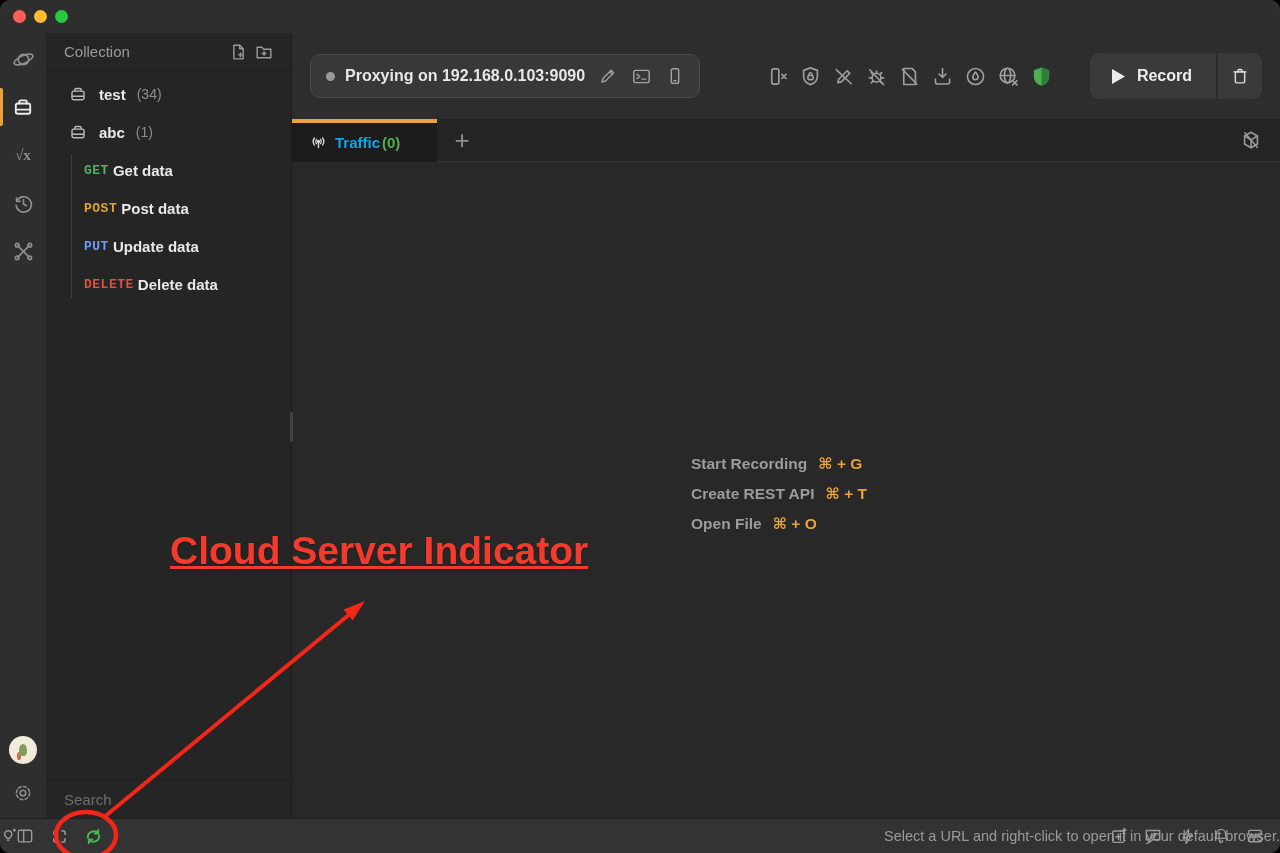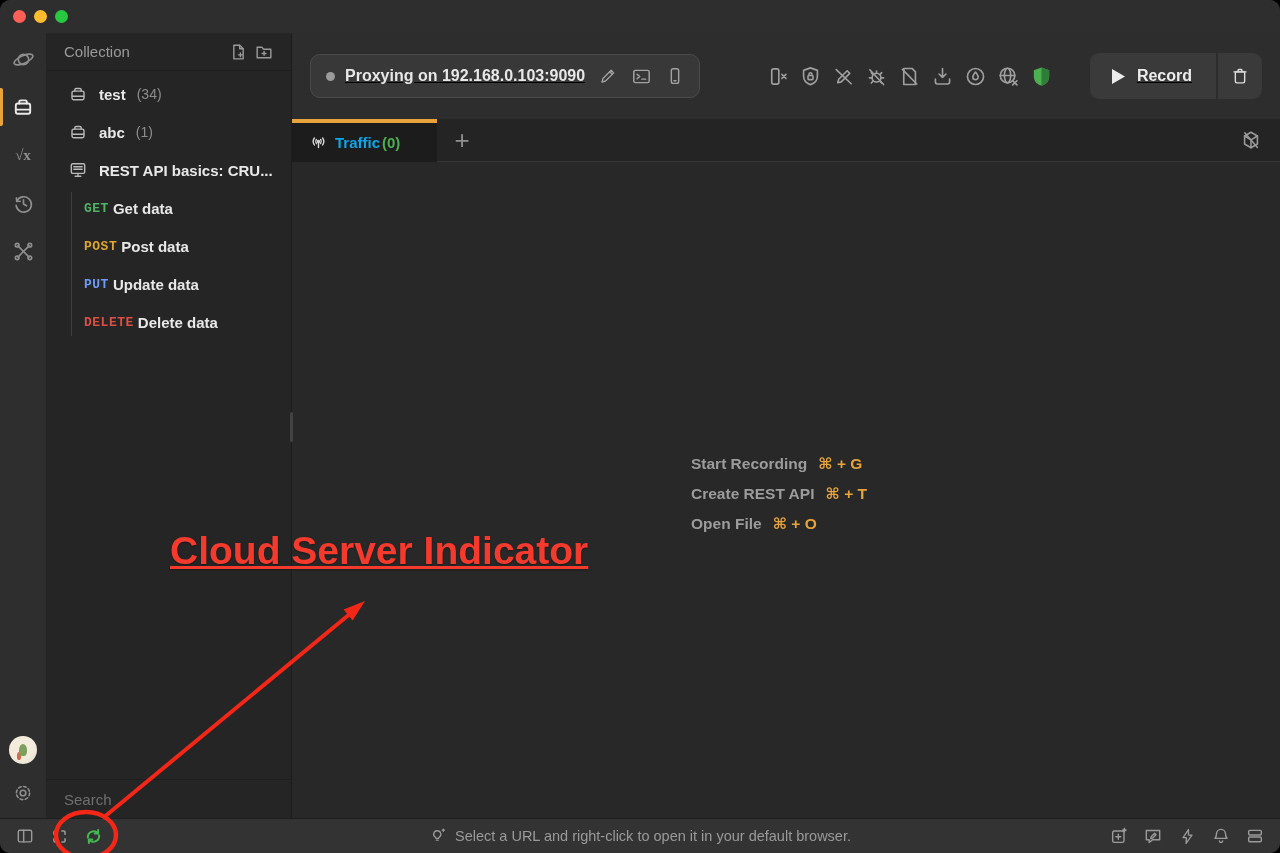--- a/index.html
+++ b/index.html
@@ -43,21 +43,21 @@
   .req-row { height:38px; display:flex; align-items:center; padding-left:13px; gap:4px; cursor:pointer; }
   .req-method { font-family:"Liberation Mono","DejaVu Sans Mono",monospace; font-size:13px; font-weight:bold; letter-spacing:.5px; }
   .req-label { font-size:15px; font-weight:bold; color:#e8e8e8; }
   .panel-search { margin-top:auto; height:39px; border-top:1px solid #1e1e1e; display:flex; align-items:center; padding:0 18px; }
   .panel-search input { width:100%; background:transparent; border:none; outline:none; font-size:15px; color:#cfcfcf; font-family:inherit; }
   .panel-search input::placeholder { color:#6f6f6f; }
   .divider-handle { position:absolute; left:290px; top:412px; width:3px; height:30px; background:#424242; border-radius:2px; z-index:3; }
 
   
   .main { flex:1; display:flex; flex-direction:column; min-width:0; }
-  .toolbar { height:86px; background:#2d2d2d; display:flex; align-items:center; padding:0 18px; gap:22px; flex:0 0 auto;text-decoration:underline; }
+  .toolbar { height:86px; background:#2d2d2d; display:flex; align-items:center; padding:0 18px; gap:22px; flex:0 0 auto; }
   .proxy-pill { width:390px; height:44px; background:#383838; border:1px solid #4b4b4b; border-radius:10px; display:flex; align-items:center; padding:0 12px 0 15px; gap:10px; cursor:pointer; }
   .proxy-dot { width:9px; height:9px; border-radius:50%; background:#9a9a9a; flex:0 0 auto; }
   .proxy-text { font-size:16px; font-weight:bold; color:#e8e8e8; white-space:nowrap; flex:1; }
   .pill-icon { width:24px; height:24px; display:flex; align-items:center; justify-content:center; color:#a2a2a2; cursor:pointer; flex:0 0 auto; }
   .toolbar-spacer { flex:1; }
   .tool-icons { display:flex; align-items:center; gap:9px; }
   .tbtn { width:24px; height:24px; display:flex; align-items:center; justify-content:center; color:#9f9f9f; cursor:pointer; }
   .record-group { height:46px; background:#3a3a3a; border-radius:9px; display:flex; align-items:stretch; overflow:hidden; margin-left:14px; }
   .record-main { display:flex; align-items:center; gap:12px; padding:0 24px 0 22px; cursor:pointer; }
   .record-label { font-size:16px; font-weight:bold; color:#ededed; }
@@ -77,21 +77,21 @@
   .shortcuts { position:absolute; left:399px; top:287px; display:flex; flex-direction:column; }
   .shortcut-row { height:30px; display:flex; align-items:center; gap:11px; cursor:pointer; }
   .shortcut-label { font-size:15.5px; color:#9c9c9c;font-weight:bold; }
   .shortcut-keys { font-size:15.5px; font-weight:bold; }
 
   
   .statusbar { height:35px; background:#333333; border-top:1px solid #1e1e1e; display:flex; align-items:center; position:relative; flex:0 0 auto; }
   .status-left { display:flex; align-items:center; gap:12px; padding-left:14px; }
   .sbtn { width:22px; height:22px; display:flex; align-items:center; justify-content:center; color:#9a9a9a; cursor:pointer; }
   .sbtn.sync { color:#45b854; }
-  .status-center { position:absolute; left:0; right:0; display:flex; align-items:center; justify-content:center; gap:8px; color:#9a9a9a; pointer-events:none; }
+  .status-center { position:absolute; left:0; right:0; display:flex; align-items:center; justify-content:space-between; gap:8px; color:#9a9a9a; pointer-events:none; }
   .status-hint { font-size:14.5px; color:#9a9a9a; }
   .status-right { margin-left:auto; display:flex; align-items:center; gap:12px; padding-right:14px; }
 
   
   .annot-svg { position:absolute; inset:0; pointer-events:none; z-index:10; }
   .annot-text { position:absolute; left:170px; top:529px; font-size:39px; font-weight:bold; letter-spacing:0px; z-index:10; pointer-events:none; text-shadow:0 1px 2px rgba(0,0,0,.35);text-decoration:underline; }
 
   svg.ic { fill:none; stroke:currentColor; stroke-width:1.7; stroke-linecap:round; stroke-linejoin:round; display:block; }
 </style>
 </head>
@@ -185,30 +185,20 @@
           <span class="item-count">(34)</span>
         </div>
         <div class="item-row">
           <svg class="ic jar" width="20" height="20" viewBox="0 0 24 24">
             <path d="M8.2 8.5 V7 a1.6 1.6 0 0 1 1.6-1.6 h4.4 A1.6 1.6 0 0 1 15.8 7 v1.5"></path>
             <rect x="4.8" y="8.5" width="14.4" height="10.3" rx="2"></rect>
             <line x1="5.2" y1="14.6" x2="18.8" y2="14.6"></line>
           </svg>
           <span class="item-label">abc</span>
           <span class="item-count">(1)</span>
-        </div>
-        <div class="item-row">
-          <svg class="ic jar" width="20" height="20" viewBox="0 0 24 24">
-            <rect x="4" y="4.5" width="16" height="11.5" rx="1.6"></rect>
-            <line x1="7" y1="8" x2="17" y2="8"></line>
-            <line x1="7" y1="11" x2="17" y2="11"></line>
-            <line x1="12" y1="16" x2="12" y2="19.4"></line>
-            <line x1="8.6" y1="19.4" x2="15.4" y2="19.4"></line>
-          </svg>
-          <span class="item-label">REST API basics: CRU...</span>
         </div>
 
         <div class="children">
           <div class="req-row">
             <span class="req-method" style="color: rgb(79, 179, 101);">GET</span>
             <span class="req-label">Get data</span>
           </div>
           <div class="req-row">
             <span class="req-method" style="color: rgb(223, 164, 49);">POST</span>
             <span class="req-label">Post data</span>

